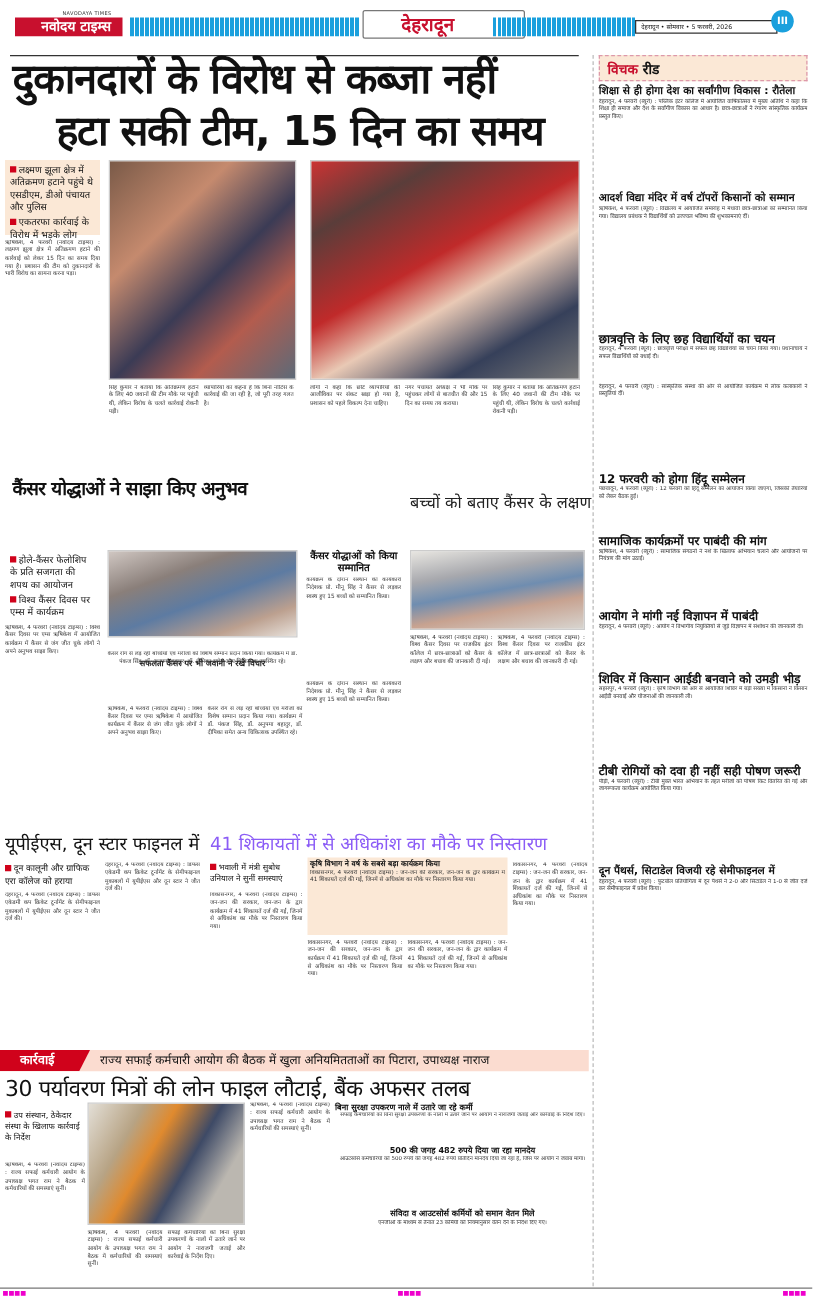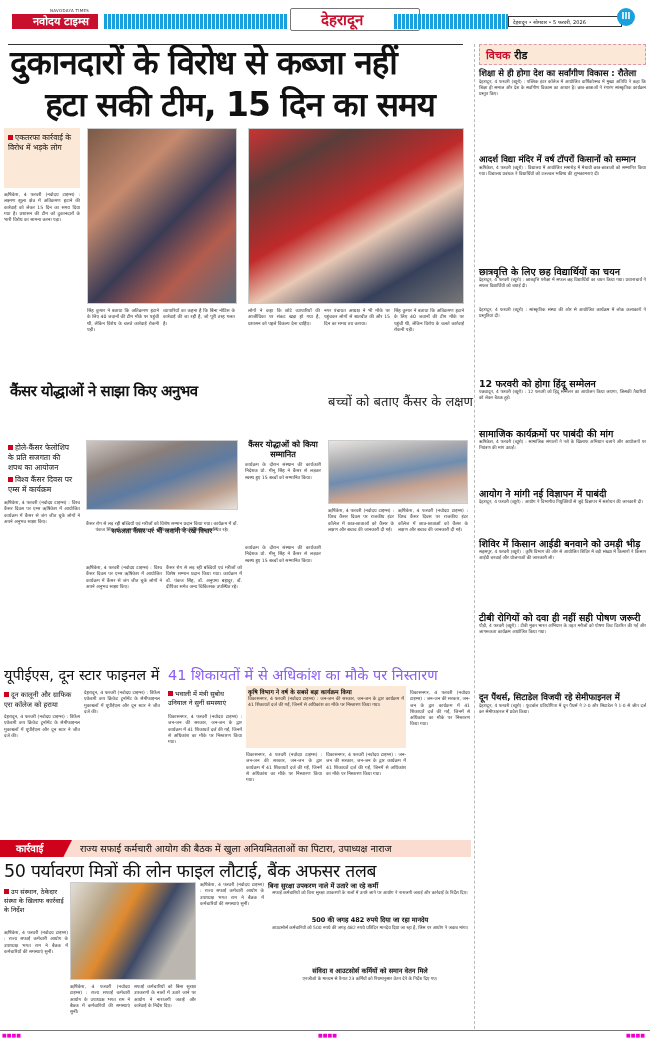--- a/index.html
+++ b/index.html
@@ -46,20 +46,21 @@
 <div class="abs city-box">देहरादून</div>
 <div class="abs stripes" style="left:394px;width:114px;"></div>
 <div class="abs date-box">देहरादून • सोमवार • 5 फरवरी, 2026</div>
 <div class="abs page-no">III</div>
 <div class="abs hr"></div>
 
 <div class="abs h-main" style="top:44px;">दुकानदारों के विरोध से कब्जा नहीं</div>
 <div class="abs h-main" style="top:86px;text-align:center;">हटा सकी टीम, 15 दिन का समय</div>
 
 <div class="abs kicker" style="left:4px;top:128px;width:76px;height:60px;">
+  <div><span class="bullet"></span><span>लक्ष्मण झूला क्षेत्र में अतिक्रमण हटाने पहुंचे थे एसडीएम, डीओ पंचायत और पुलिस</span></div>
   <div style="margin-top:2px;"><span class="bullet"></span><span>एकतरफा कार्रवाई के विरोध में भड़के लोग</span></div>
 </div>
 <div class="abs body-col" style="left:4px;top:192px;width:76px;height:190px;overflow:hidden;">ऋषिकेश, 4 फरवरी (नवोदय टाइम्स) : लक्ष्मण झूला क्षेत्र में अतिक्रमण हटाने की कार्रवाई को लेकर 15 दिन का समय दिया गया है। प्रशासन की टीम को दुकानदारों के भारी विरोध का सामना करना पड़ा।</div>
 
 <div class="abs photo" style="left:87px;top:128px;width:150px;height:176px;"></div>
 <div class="abs photo" style="left:248px;top:128px;width:216px;height:176px;background:linear-gradient(150deg,#c33 0,#5a3d3a 20%,#c02a2a 45%,#e9c9b5 60%,#36405a 80%,#777);"></div>
 
 <div class="abs body-col" style="left:87px;top:308px;width:72px;height:76px;overflow:hidden;">सिंह कुमार ने बताया कि अतिक्रमण हटाने के लिए 40 जवानों की टीम मौके पर पहुंची थी, लेकिन विरोध के चलते कार्रवाई रोकनी पड़ी।</div>
 <div class="abs body-col" style="left:163px;top:308px;width:72px;height:76px;overflow:hidden;">व्यापारियों का कहना है कि बिना नोटिस के कार्रवाई की जा रही है, जो पूरी तरह गलत है।</div>
 <div class="abs body-col" style="left:248px;top:308px;width:72px;height:76px;overflow:hidden;">लोगों ने कहा कि छोटे व्यापारियों की आजीविका पर संकट खड़ा हो गया है, प्रशासन को पहले विकल्प देना चाहिए।</div>
@@ -107,21 +108,21 @@
   <div class="body-col" style="height:48px;overflow:hidden;">विकासनगर, 4 फरवरी (नवोदय टाइम्स) : जन-जन की सरकार, जन-जन के द्वार कार्यक्रम में 41 शिकायतें दर्ज की गईं, जिनमें से अधिकांश का मौके पर निस्तारण किया गया।</div>
 </div>
 <div class="abs body-col" style="left:246px;top:752px;width:76px;height:82px;overflow:hidden;">विकासनगर, 4 फरवरी (नवोदय टाइम्स) : जन-जन की सरकार, जन-जन के द्वार कार्यक्रम में 41 शिकायतें दर्ज की गईं, जिनमें से अधिकांश का मौके पर निस्तारण किया गया।</div>
 <div class="abs body-col" style="left:326px;top:752px;width:80px;height:82px;overflow:hidden;">विकासनगर, 4 फरवरी (नवोदय टाइम्स) : जन-जन की सरकार, जन-जन के द्वार कार्यक्रम में 41 शिकायतें दर्ज की गईं, जिनमें से अधिकांश का मौके पर निस्तारण किया गया।</div>
 <div class="abs body-col" style="left:410px;top:690px;width:60px;height:144px;overflow:hidden;">विकासनगर, 4 फरवरी (नवोदय टाइम्स) : जन-जन की सरकार, जन-जन के द्वार कार्यक्रम में 41 शिकायतें दर्ज की गईं, जिनमें से अधिकांश का मौके पर निस्तारण किया गया।</div>
 
 <div class="abs strip"></div>
 <div class="abs strip-tag">कार्रवाई</div>
 <div class="abs strip-text">राज्य सफाई कर्मचारी आयोग की बैठक में खुला अनियमितताओं का पिटारा, उपाध्यक्ष नाराज</div>
 
-<div class="abs" style="left:4px;top:858px;width:470px;font-size:17.5px;color:#111;white-space:nowrap;letter-spacing:-.3px;">50 पर्यावरण मित्रों की लोन फाइल लौटाई, बैंक अफसर तलब</div>
+<div class="abs" style="left:4px;top:858px;width:470px;font-size:17.5px;color:#111;white-space:nowrap;letter-spacing:-.3px;">30 पर्यावरण मित्रों की लोन फाइल लौटाई, बैंक अफसर तलब</div>
 <div class="abs" style="left:4px;top:888px;width:64px;font-size:6.5px;line-height:9px;">
   <span class="bullet"></span><span>उप संस्थान, ठेकेदार संस्था के खिलाफ कार्रवाई के निर्देश</span>
 </div>
 <div class="abs body-col" style="left:4px;top:930px;width:64px;height:98px;overflow:hidden;">ऋषिकेश, 4 फरवरी (नवोदय टाइम्स) : राज्य सफाई कर्मचारी आयोग के उपाध्यक्ष भगत राम ने बैठक में कर्मचारियों की समस्याएं सुनीं।</div>
 <div class="abs photo photo4" style="left:70px;top:882px;width:126px;height:98px;"></div>
 <div class="abs body-col" style="left:70px;top:984px;width:60px;height:44px;overflow:hidden;">ऋषिकेश, 4 फरवरी (नवोदय टाइम्स) : राज्य सफाई कर्मचारी आयोग के उपाध्यक्ष भगत राम ने बैठक में कर्मचारियों की समस्याएं सुनीं।</div>
 <div class="abs body-col" style="left:134px;top:984px;width:62px;height:44px;overflow:hidden;">सफाई कर्मचारियों को बिना सुरक्षा उपकरणों के नालों में उतारे जाने पर आयोग ने नाराजगी जताई और कार्रवाई के निर्देश दिए।</div>
 <div class="abs body-col" style="left:200px;top:882px;width:64px;height:146px;overflow:hidden;">ऋषिकेश, 4 फरवरी (नवोदय टाइम्स) : राज्य सफाई कर्मचारी आयोग के उपाध्यक्ष भगत राम ने बैठक में कर्मचारियों की समस्याएं सुनीं।</div>
 <div class="abs" style="left:268px;top:882px;width:204px;height:146px;">
   <div class="h2" style="font-size:6.5px;line-height:8px;text-align:left;">बिना सुरक्षा उपकरण नाले में उतारे जा रहे कर्मी</div>

